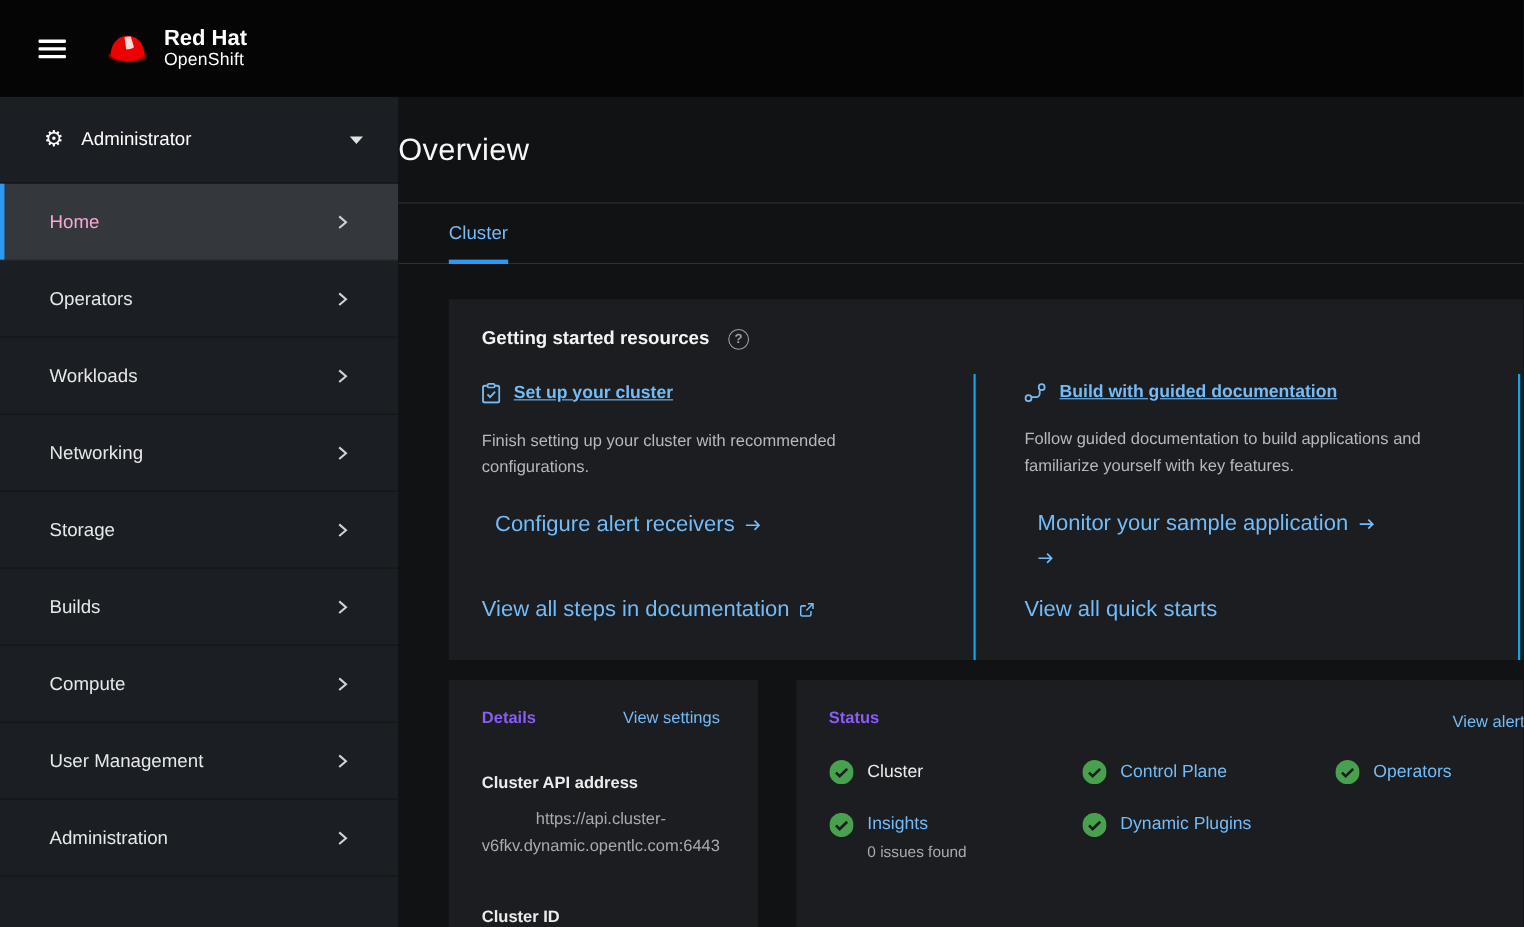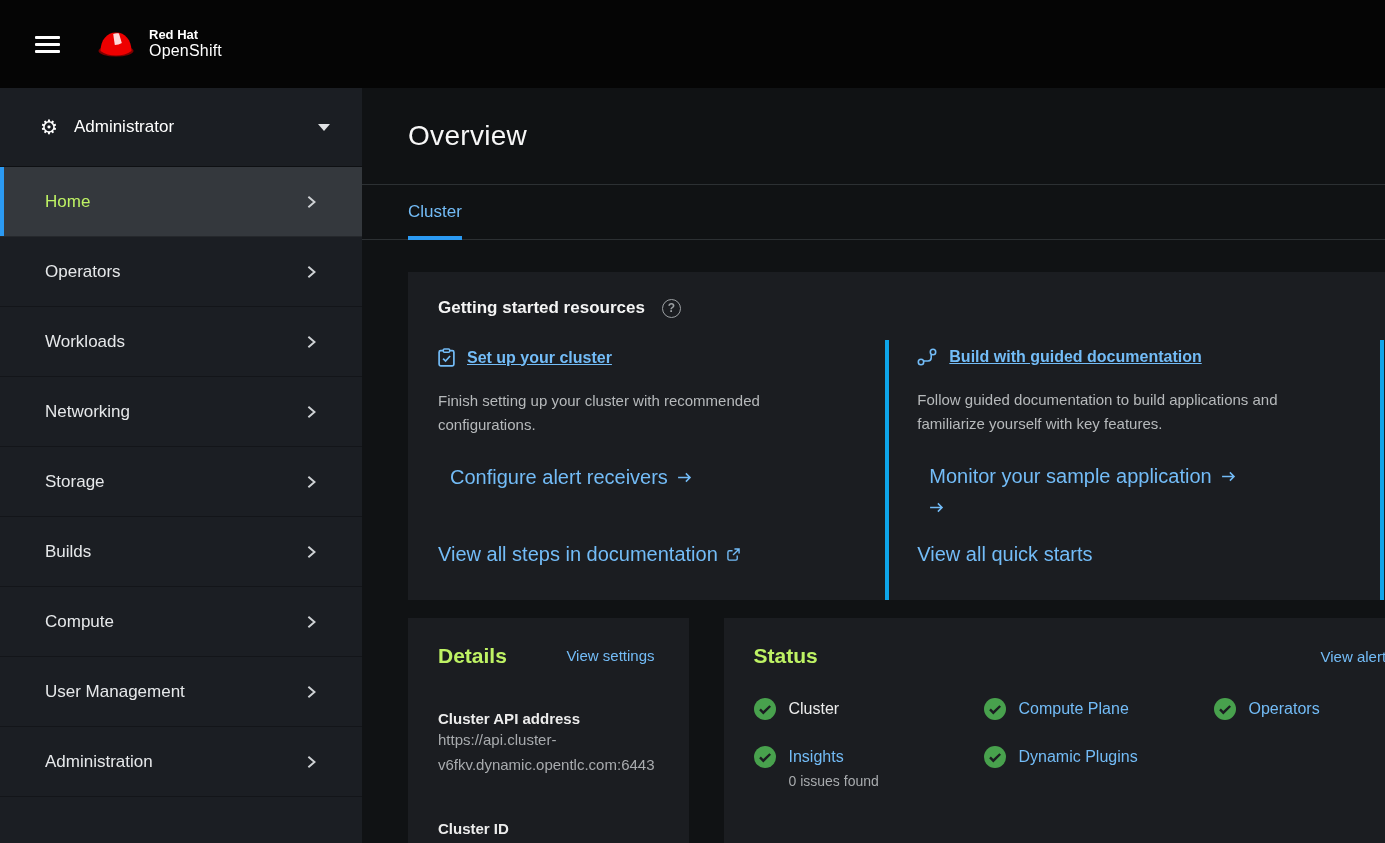--- a/index.html
+++ b/index.html
@@ -16,21 +16,21 @@
   .masthead {
     position: absolute; top: 0; left: 0; right: 0; height: 88px;
     background: #050505; display: flex; align-items: center; z-index: 5;
   }
   .hamburger {
     margin-left: 29px; background: none; border: none; padding: 6px; cursor: pointer;
   }
   .hamburger .bar { display: block; width: 25px; height: 3px; background: #ffffff; margin: 4px 0; border-radius: 1px; }
   .brand { display: flex; align-items: center; gap: 13px; margin-left: 30px; }
   .brand-text { color: #ffffff; line-height: 1.13; }
-  .brand-line1 { font-weight: 700; font-size: 13px; }
+  .brand-line1 { font-weight: 700; font-size: 20px; }
   .brand-line2 { font-weight: 400; font-size: 16px; letter-spacing: .2px; }
 
   
   .sidebar {
     position: absolute; top: 88px; left: 0; width: 362px; bottom: 0;
     background: #1b1e23; overflow: hidden;
   }
   .perspective {
     height: 79px; display: flex; align-items: center;
     padding: 0 32px 0 40px; color: #ffffff; cursor: pointer;
@@ -42,29 +42,29 @@
     margin-left: auto; width: 0; height: 0;
     border-left: 6px solid transparent; border-right: 6px solid transparent;
     border-top: 7px solid #e0e2e4;
   }
   .nav-item {
     height: 70px; display: flex; align-items: center;
     padding: 0 44px 0 45px; color: #e6e8ea; font-size: 17px;
     border-bottom: 1px solid rgba(0,0,0,0.28); position: relative; cursor: pointer;
   }
   .nav-item .chev { margin-left: auto; color: #cfd2d5; display: flex; }
-  .nav-item.active { background: #34383d; color: #bef264; gap: 20px; }
+  .nav-item.active { background: #34383d; color: #f9a8d4; gap: 20px; }
   .nav-item.active::before {
     content: ""; position: absolute; left: 0; top: 0; bottom: 0; width: 4px; background: #2b9af3;
   }
 
   
   .main { position: absolute; top: 88px; left: 362px; right: 0; bottom: 0; overflow: hidden; }
   .page-header {
-    height: 97px; display: flex; align-items: center; padding-left: 46px;
+    height: 97px; display: flex; align-items: center; 
     border-bottom: 1px solid #2c3033;
   }
   .page-header h1 { margin: 0; font-size: 28px; font-weight: 400; color: #f7f7f7; letter-spacing: .3px; }
   .tabbar {
     height: 55px; display: flex; align-items: flex-end; padding-left: 46px;
     border-bottom: 1px solid #2c3033;
   }
   .tab { font-size: 17px; color: #73bcf7; padding-bottom: 17px; position: relative; }
   .tab.active::after {
     content: ""; position: absolute; left: 0; right: 0; bottom: -1px; height: 4px; background: #2b9af3;
@@ -75,41 +75,41 @@
   .gs-card { width: 1420px; background: #1b1d21; padding-top: 26px; }
   .gs-header { display: flex; align-items: center; gap: 17px; padding-left: 30px; }
   .gs-title { font-size: 17px; font-weight: 600; color: #f4f4f4; }
   .help-circle {
     width: 19px; height: 19px; border: 1.5px solid #9ca0a3; border-radius: 50%;
     color: #9ca0a3; font-size: 12px; font-weight: 700;
     display: inline-flex; align-items: center; justify-content: center; cursor: pointer;
   }
   .gs-cols { display: flex; align-items: stretch; margin-top: 22px; }
   .gs-col { display: flex; flex-direction: column; width: 479px; padding: 8px 27px 34px 30px; }
-  .gs-col + .gs-col { border-left: 4px solid #0ea5e9; padding-left: 28px; width: 496px; }
+  .gs-col + .gs-col { border-left: 2px solid #0ea5e9; padding-left: 44px; width: 496px; }
   .gs-col.col3 { width: 450px; }
   .gs-head { display: flex; align-items: center; gap: 12px; color: #73bcf7; }
   .gs-heading { font-size: 16px; font-weight: 600; color: #73bcf7; text-decoration: underline; }
   .gs-body { margin: 22px 0 0; font-size: 15px; line-height: 1.62; color: #b6b9bb; max-width: 412px; }
   .gs-links { margin-top: 28px; display: flex; flex-direction: column; gap: 14px; padding-left: 12px; }
   .gs-link { color: #73bcf7; font-size: 20px; display: inline-flex; align-items: center; gap: 9px; }
   .gs-footer { margin-top: auto; padding-top: 30px; }
 
   
   .cards-row { display: flex; gap: 35px; margin-top: 18px; align-items: flex-start; }
   .card { background: #1b1d21; }
   .card-header { display: flex; justify-content: space-between; align-items: center; }
-  .card-title { font-size: 21px; font-weight: 700; color: #bef264; }
+  .card-title { font-size: 15px; font-weight: 700; color: #8b5cf6; }
   .card-action { font-size: 15px; color: #73bcf7; }
 
   .details-card { width: 340px; min-height: 260px; padding: 26px 34px 24px 30px; }
   .details-field-label { margin-top: 42px; font-size: 15px; font-weight: 700; color: #ececec; }
   .details-field-value {
-    margin-top: 0; font-size: 15px; color: #a8abae; line-height: 1.72;
-    word-wrap: break-word; overflow-wrap: break-word;
+    margin-top: 12px; font-size: 15px; color: #a8abae; line-height: 1.72;
+    word-wrap: break-word; overflow-wrap: break-word; text-align: center;
   }
 
   .status-card { width: 712px; min-height: 260px; padding: 26px 30px 24px 30px; position: relative; }
   .status-action { position: absolute; left: 597px; top: 30px; white-space: nowrap; }
   .status-grid {
     margin-top: 30px; display: grid; grid-template-columns: 230px 230px 240px; row-gap: 26px;
   }
   .status-item { display: flex; gap: 13px; align-items: flex-start; }
   .status-label { font-size: 16px; color: #ececec; line-height: 22px; }
   a.status-label { color: #73bcf7; }
@@ -332,21 +332,21 @@
               <path d="M6 11.4l3.3 3.3L16.2 8" fill="none" stroke="#1b1d21" stroke-width="2.4"></path>
             </svg>
             <span class="status-label">Cluster</span>
           </div>
 
           <div class="status-item">
             <svg class="icon-svg" width="22" height="22" viewBox="0 0 22 22">
               <circle cx="11" cy="11" r="11" fill="#48a14d"></circle>
               <path d="M6 11.4l3.3 3.3L16.2 8" fill="none" stroke="#1b1d21" stroke-width="2.4"></path>
             </svg>
-            <a class="status-label">Compute Plane</a>
+            <a class="status-label">Control Plane</a>
           </div>
 
           <div class="status-item">
             <svg class="icon-svg" width="22" height="22" viewBox="0 0 22 22">
               <circle cx="11" cy="11" r="11" fill="#48a14d"></circle>
               <path d="M6 11.4l3.3 3.3L16.2 8" fill="none" stroke="#1b1d21" stroke-width="2.4"></path>
             </svg>
             <a class="status-label">Operators</a>
           </div>
 

